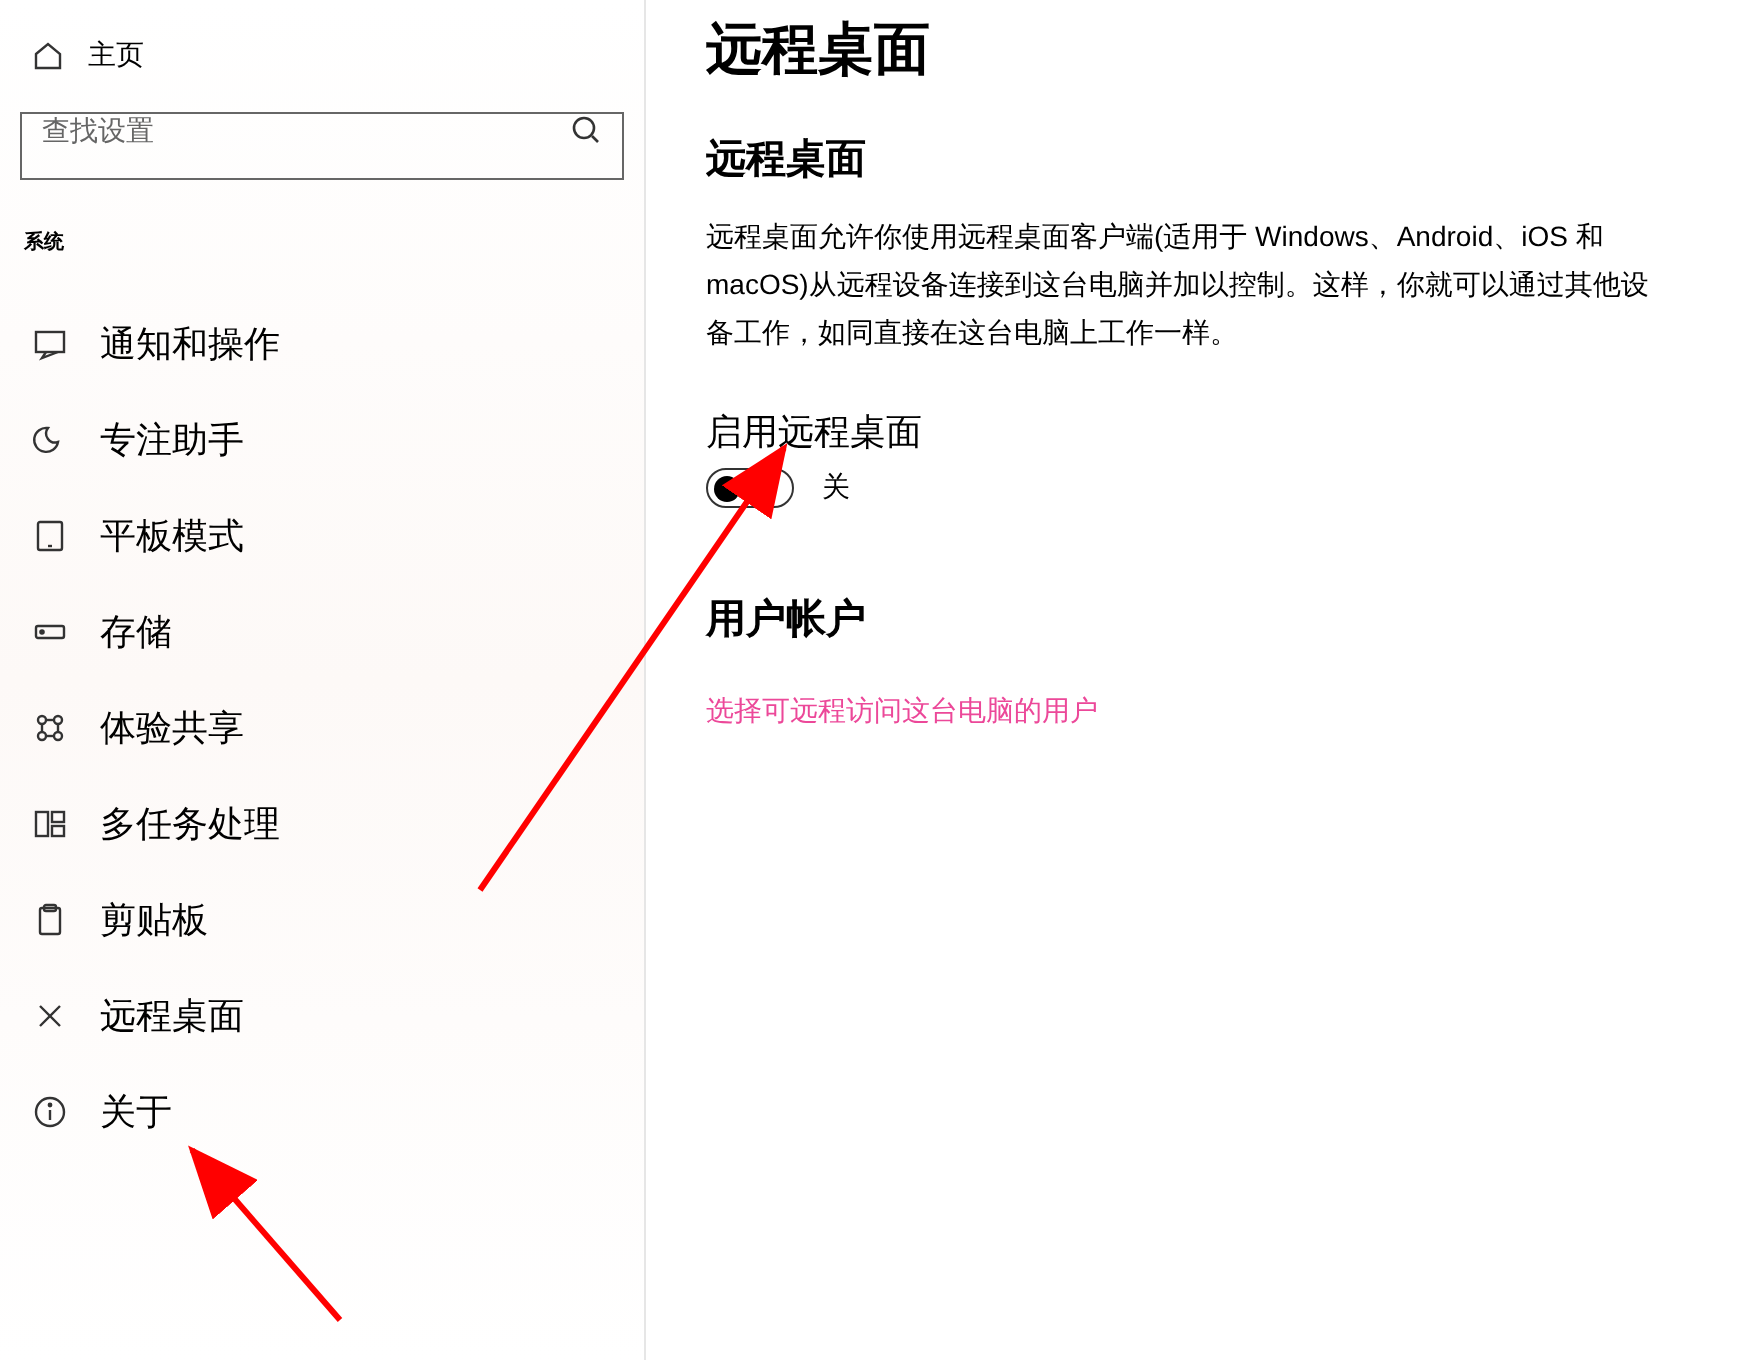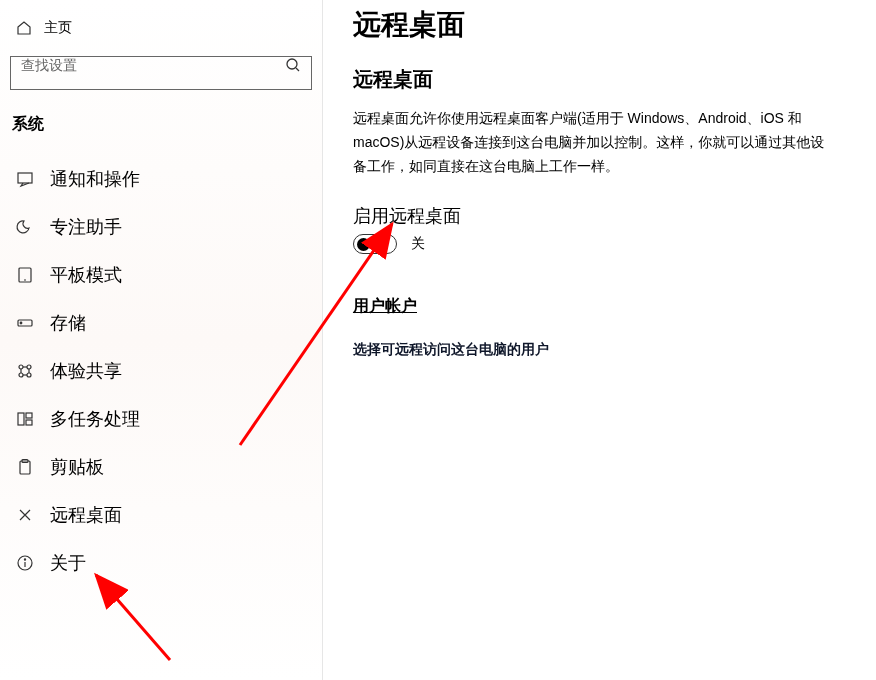--- a/index.html
+++ b/index.html
@@ -43,21 +43,21 @@
       outline: none;
       background: transparent;
       font-size: 14px;
       flex: 1;
       color: #666;
     }
     .search-input::placeholder { color: #666; }
     .search-icon { width: 16px; height: 16px; color: #333; }
     .category-label {
       font-weight: bold;
-      font-size: 16px;
+      font-size: 10px;
       padding: 6px 4px 20px 4px;
     }
     .nav-list { list-style: none; }
     .nav-item {
       display: flex;
       align-items: center;
       gap: 16px;
       padding: 0 8px;
       height: 48px;
       cursor: pointer;
@@ -107,30 +107,28 @@
     .toggle-knob {
       position: absolute;
       left: 3px;
       top: 2.5px;
       width: 13px;
       height: 13px;
       border-radius: 50%;
       background: #000;
     }
     .section-title-2 {
-      font-size: 16px;
+      font-size: 20px;
       font-weight: 600;
       margin-bottom: 24px;
-      text-decoration: underline;
     }
     .link-text {
-      color: #0f172a;
-      font-size: 14px;
-      cursor: pointer;
-      font-weight: bold;
+      color: #ec4899;
+      font-size: 14px;
+      cursor: pointer;
     }
     .annotation-svg {
       position: absolute;
       top: 0;
       left: 0;
       pointer-events: none;
     }
   </style>
 </head>
 <body>

